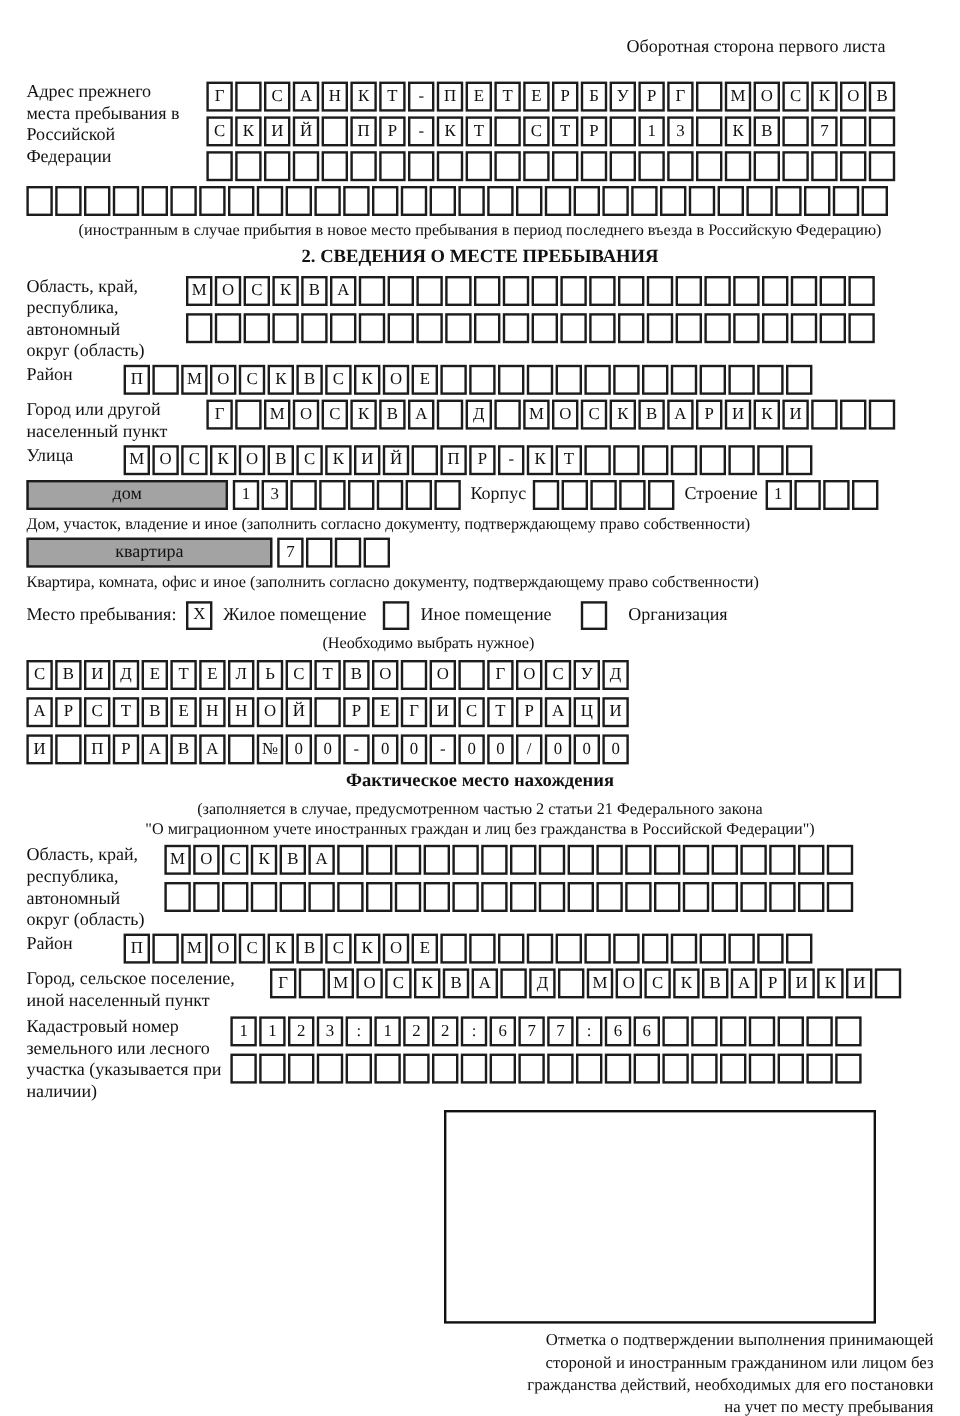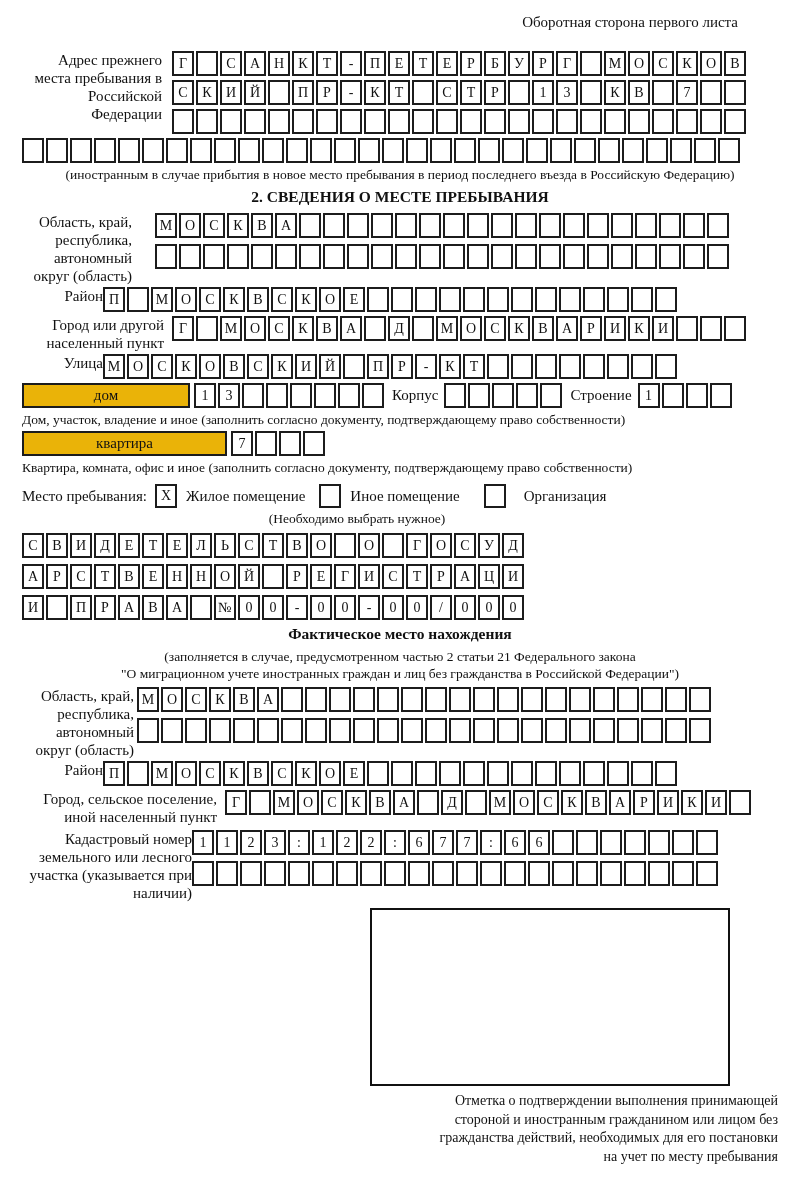--- a/index.html
+++ b/index.html
@@ -1,36 +1,36 @@
 <!DOCTYPE html>
 <html><head>
 <meta charset="utf-8">
 <style>
   html,body { margin:0; padding:0; background:#ffffff; }
   body { width:800px; height:1180px; font-family:"Liberation Serif", serif; color:#111; }
-  .page { position:relative; width:800px; height:1180px; box-sizing:border-box; padding:0 22px; overflow:hidden; }
+  .page { position:relative; width:800px; height:1180px; box-sizing:border-box; padding:17px 22px; overflow:hidden; }
   .header-note { text-align:right; padding:14px 40px 0 0; font-size:15px; }
 
-  .frow { display:flex; align-items:flex-start;text-align:right; }
+  .frow { display:flex; align-items:flex-start; }
   .label { font-size:15px; line-height:18px; flex-shrink:0; }
   .cellcol > .cellrow { margin-bottom:4px; }
   .cellcol > .cellrow:last-child { margin-bottom:0; }
   .cellrow { display:flex; }
   .cell { width:18px; height:21px; border:2px solid #1c1c1c; margin-right:2px; flex-shrink:0;
           display:flex; align-items:center; justify-content:center;
           font-size:14px; line-height:21px; background:#fff; }
   .gap6 > .cellrow { margin-bottom:6px; }
 
   .caption { font-size:13.5px; line-height:17px; }
   .center { text-align:center; }
   .sec-title { text-align:center; font-weight:bold; font-size:15.5px; line-height:20px; margin-top:4px; }
   .subcap { text-align:center; font-size:13.5px; line-height:17px; }
 
   .widebox { border:2px solid #1c1c1c; height:21px; box-sizing:content-box; flex-shrink:0;
-             display:flex; align-items:center; justify-content:center; font-size:15px; background:#eab308; }
+             display:flex; align-items:center; justify-content:center; font-size:15px; background:#a3a3a3; }
   .inline-label { font-size:15px; line-height:25px; margin:0 6px; flex-shrink:0; }
 
   .mesto-row { display:flex; align-items:center; margin-top:8px; font-size:15px; }
   .chk { width:18px; height:20px; border:2px solid #1c1c1c; display:inline-flex; align-items:center;
          justify-content:center; font-size:14px; flex-shrink:0; background:#fff; }
 
   .w-blockA { width:140px; margin-right:10px; }
   .w-oblast2 { width:110px; margin-right:23px; }
   .w-raion { width:81px; margin-right:0; }
   .w-gorod2 { width:142px; margin-right:8px; }

